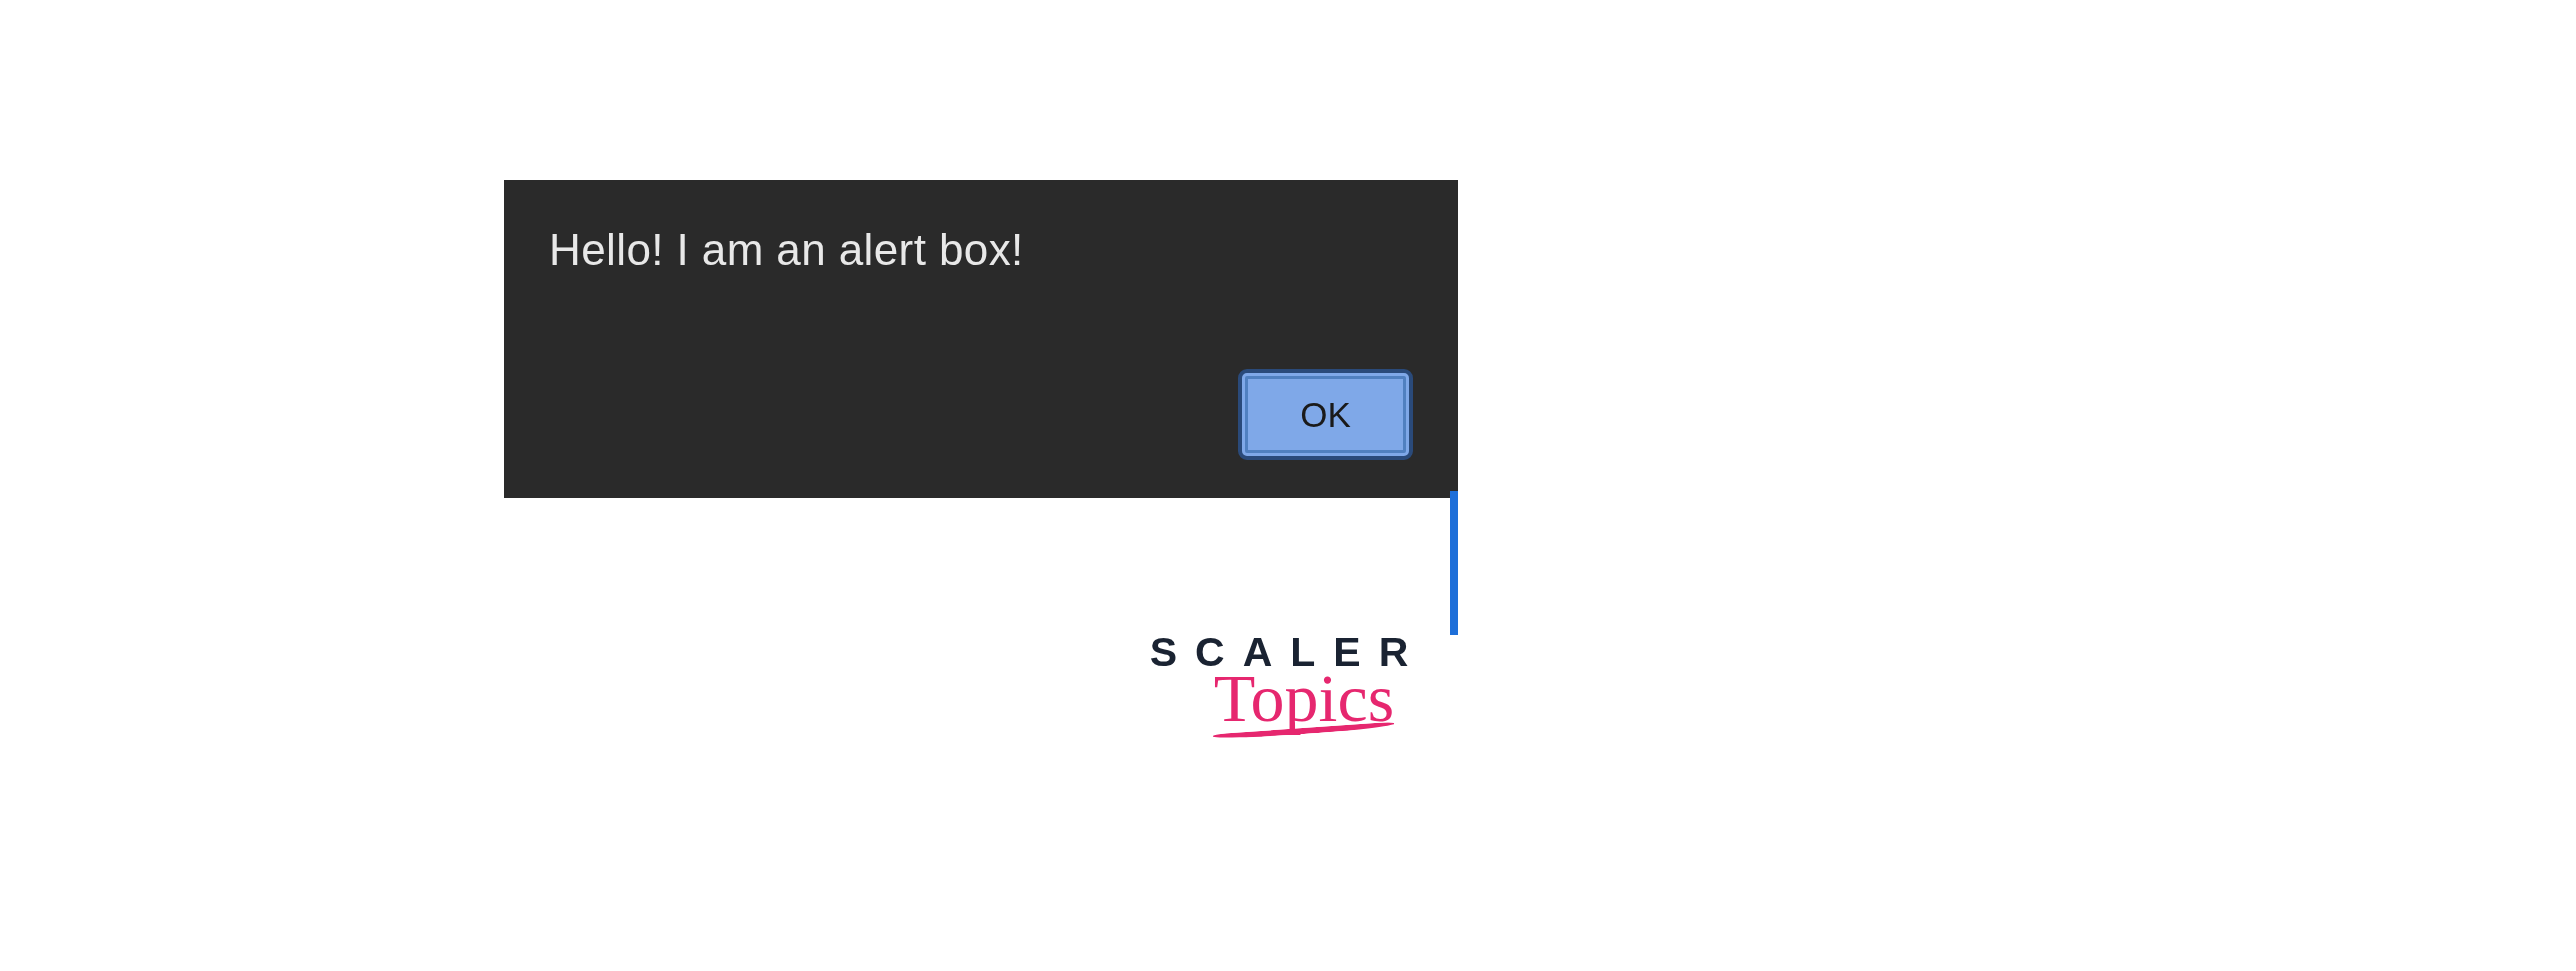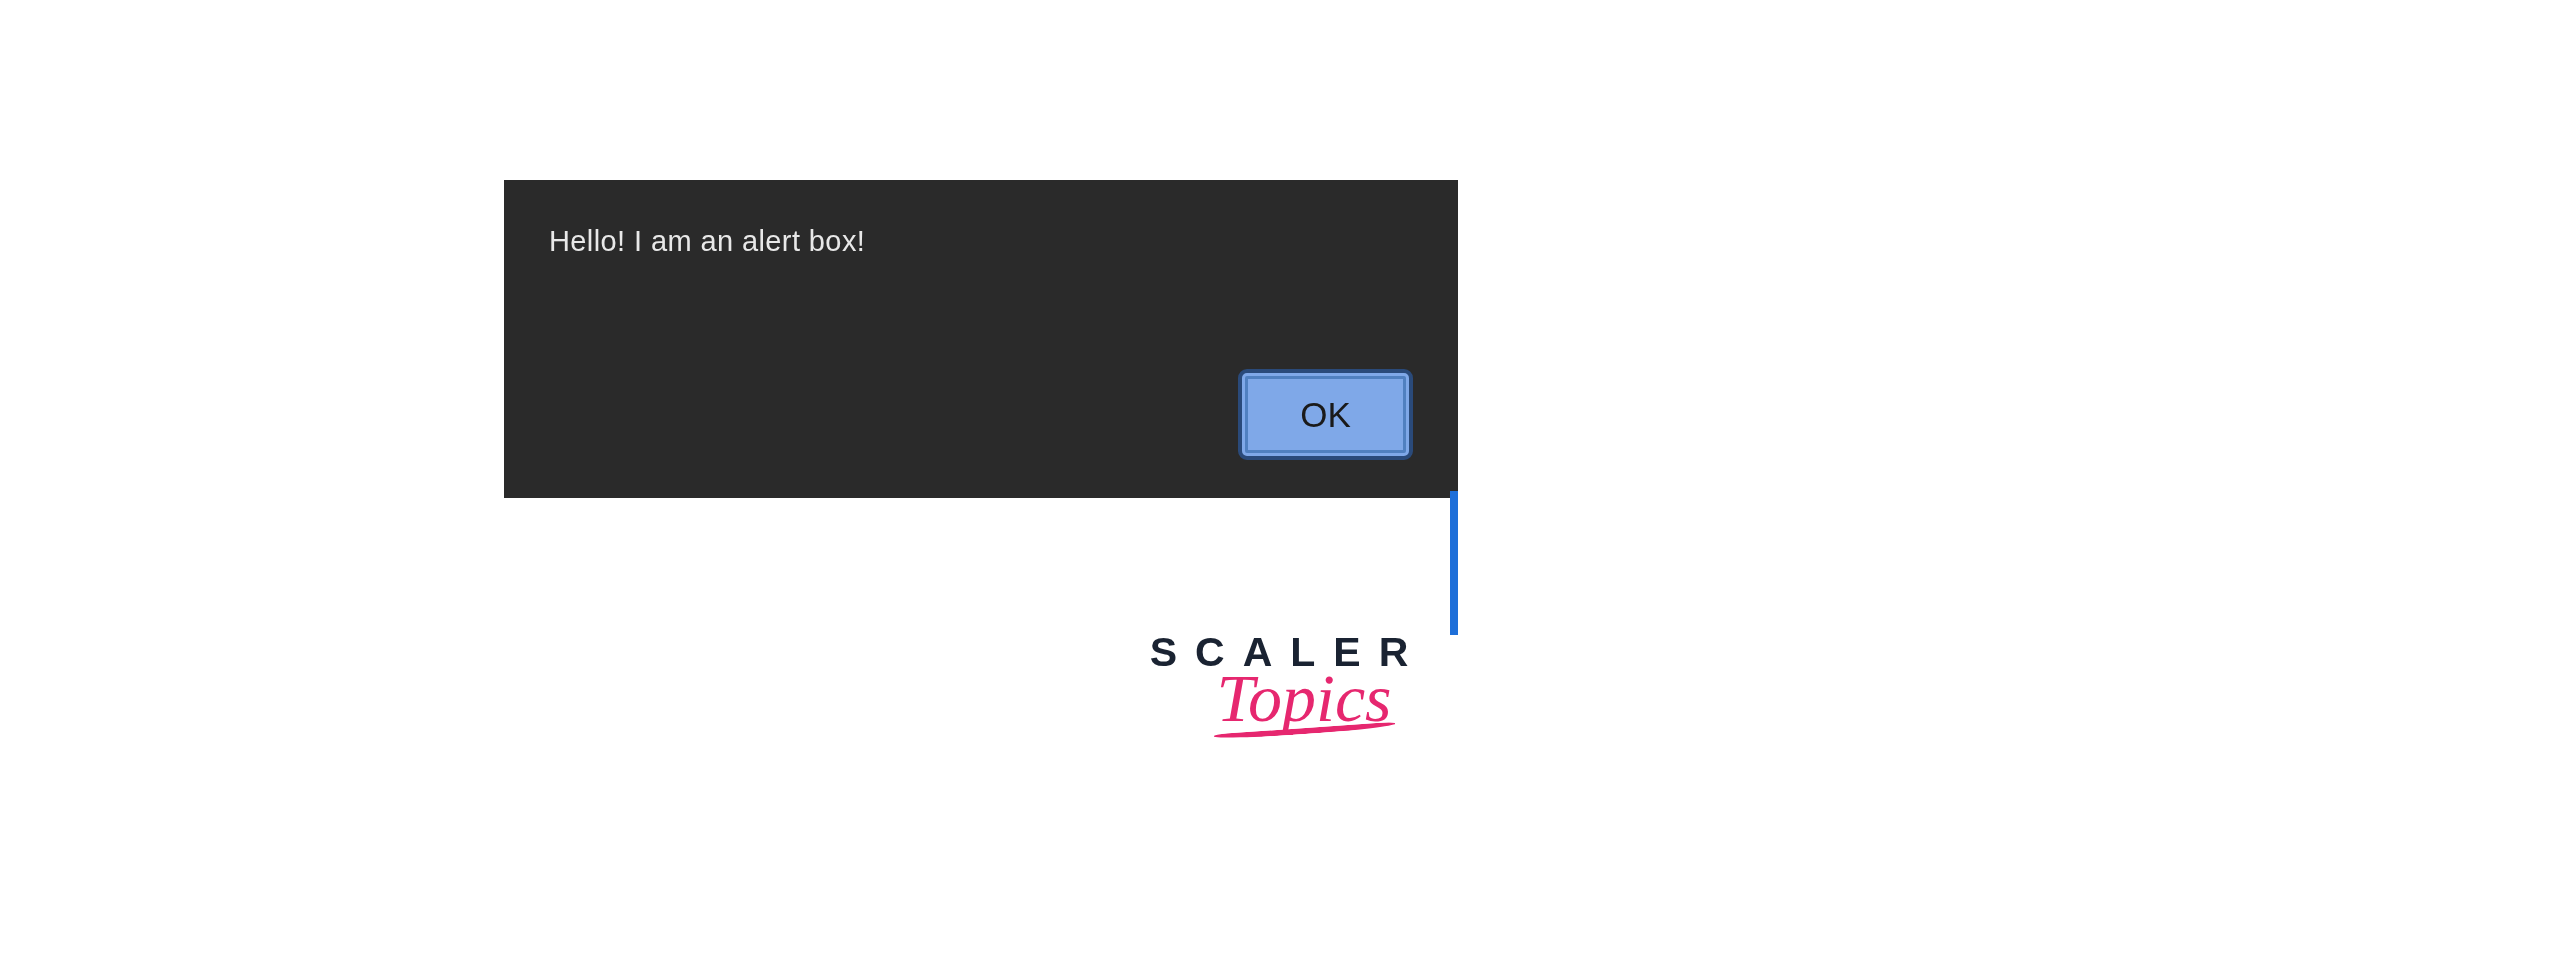--- a/index.html
+++ b/index.html
@@ -28,21 +28,21 @@
   .alert-edge {
     position: absolute;
     right: 0;
     top: 311px;
     width: 7.6px;
     height: 144px;
     background: #1e6fd9;
   }
   .alert-message {
     color: #e8e8e8;
-    font-size: 29px;
+    font-size: 44px;
     font-weight: 400;
     letter-spacing: 0.4px;
   }
   .alert-footer {
     margin-top: auto;
     display: flex;
     justify-content: flex-end;
   }
   .ok-button {
     width: 175px;
@@ -76,21 +76,20 @@
     letter-spacing: 18px;
     color: #1a2332;
     font-family: Arial, Helvetica, sans-serif;
     text-align: center;
     line-height: 1;
   }
   .logo-bottom {
     font-size: 68px;
     color: #e6276f;
     font-family: 'Brush Script MT', cursive;
-    font-style: italic;
     margin-top: -9px;
     line-height: 1;
     position: relative;
     margin-left: 32px;
   }
   .logo-underline {
     position: absolute;
     width: 182px;
     height: 7.6px;
     border-bottom: 6px solid #e6276f;

